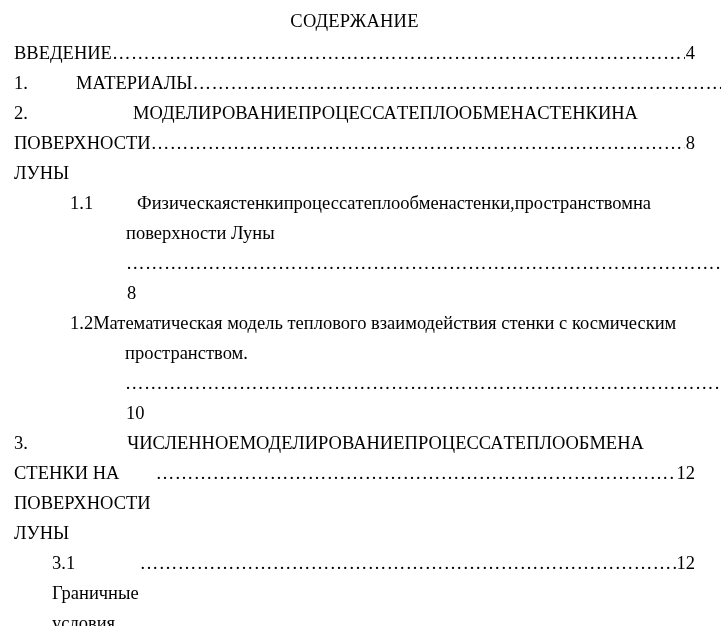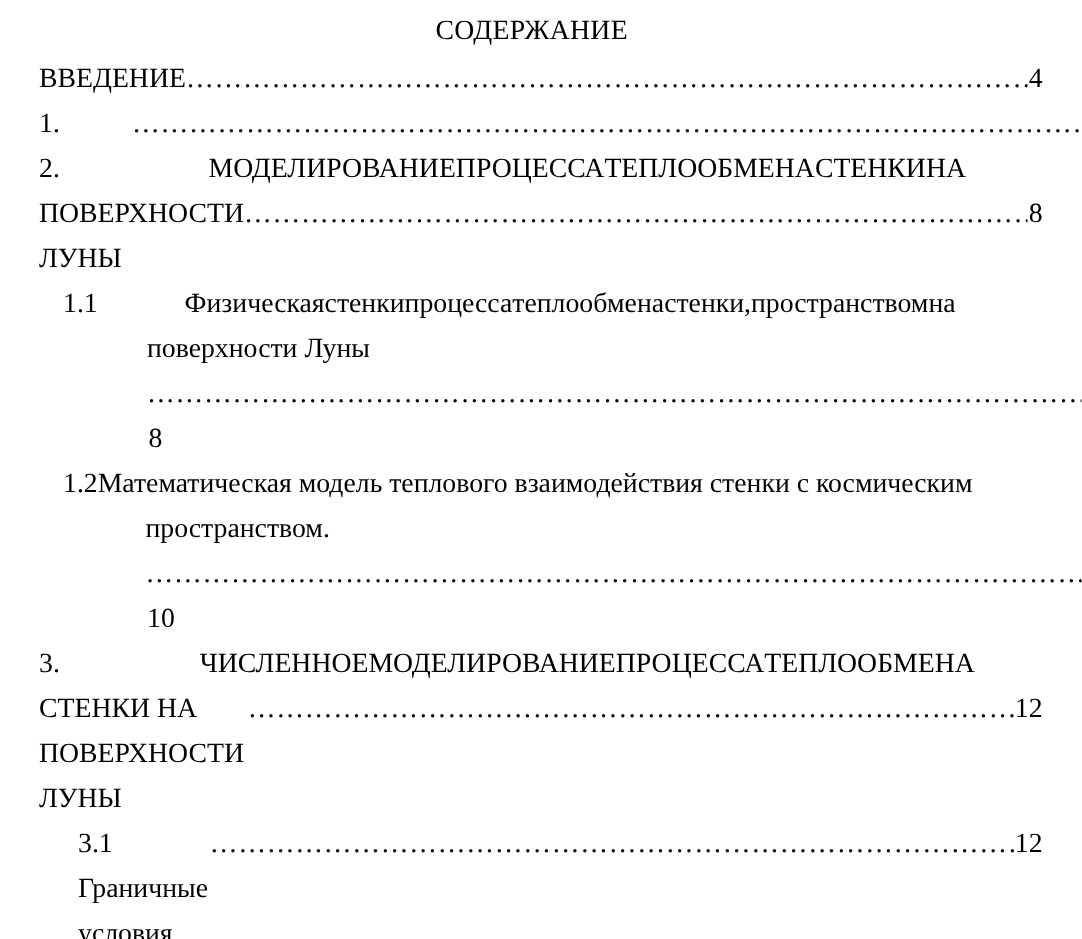--- a/index.html
+++ b/index.html
@@ -28,34 +28,34 @@
     margin: 2px 0 6px 0;
     line-height: 1.25;
   }
   .entry {
     font-size: 18.5px;
     line-height: 1.62;
     position: relative;
     display: block;
   }
   
-  .lvl0 { margin-left: 12px; }
+  .lvl0 { margin-left: 0px; }
   
   .numrow {
     display: flex;
     align-items: baseline;
   }
   .numrow .num {
     width: 62px;
     flex: 0 0 62px;
   }
   .numrow .body {
     flex: 1 1 auto;
   }
-  .lvl1 { margin-left: 28px; }
+  .lvl1 { margin-left: 56px; }
   .lvl1b { margin-left: 38px; }
 
   .leaderline {
     display: flex;
     align-items: baseline;
     width: 100%;
   }
   .txt {
     white-space: pre-wrap;
   }
@@ -109,20 +109,21 @@
       <span class="txt">ВВЕДЕНИЕ</span>
       <span class="dots">………………………………………………………………………………………………………………………………………………………………</span>
       <span class="pg">4</span>
     </div>
   </div>
 
   <div class="entry lvl0 numrow">
     <span class="num">1.</span>
     <span class="body">
       <span class="leaderline">
+        <span class="txt">МАТЕРИАЛЫ</span>
         <span class="dots">………………………………………………………………………………………………………………………………………………………………</span>
 
       </span>
     </span>
   </div>
 
   <div class="entry lvl0">
     <div class="numrow">
       <span class="num">2.</span>
       <span class="body stretch">

